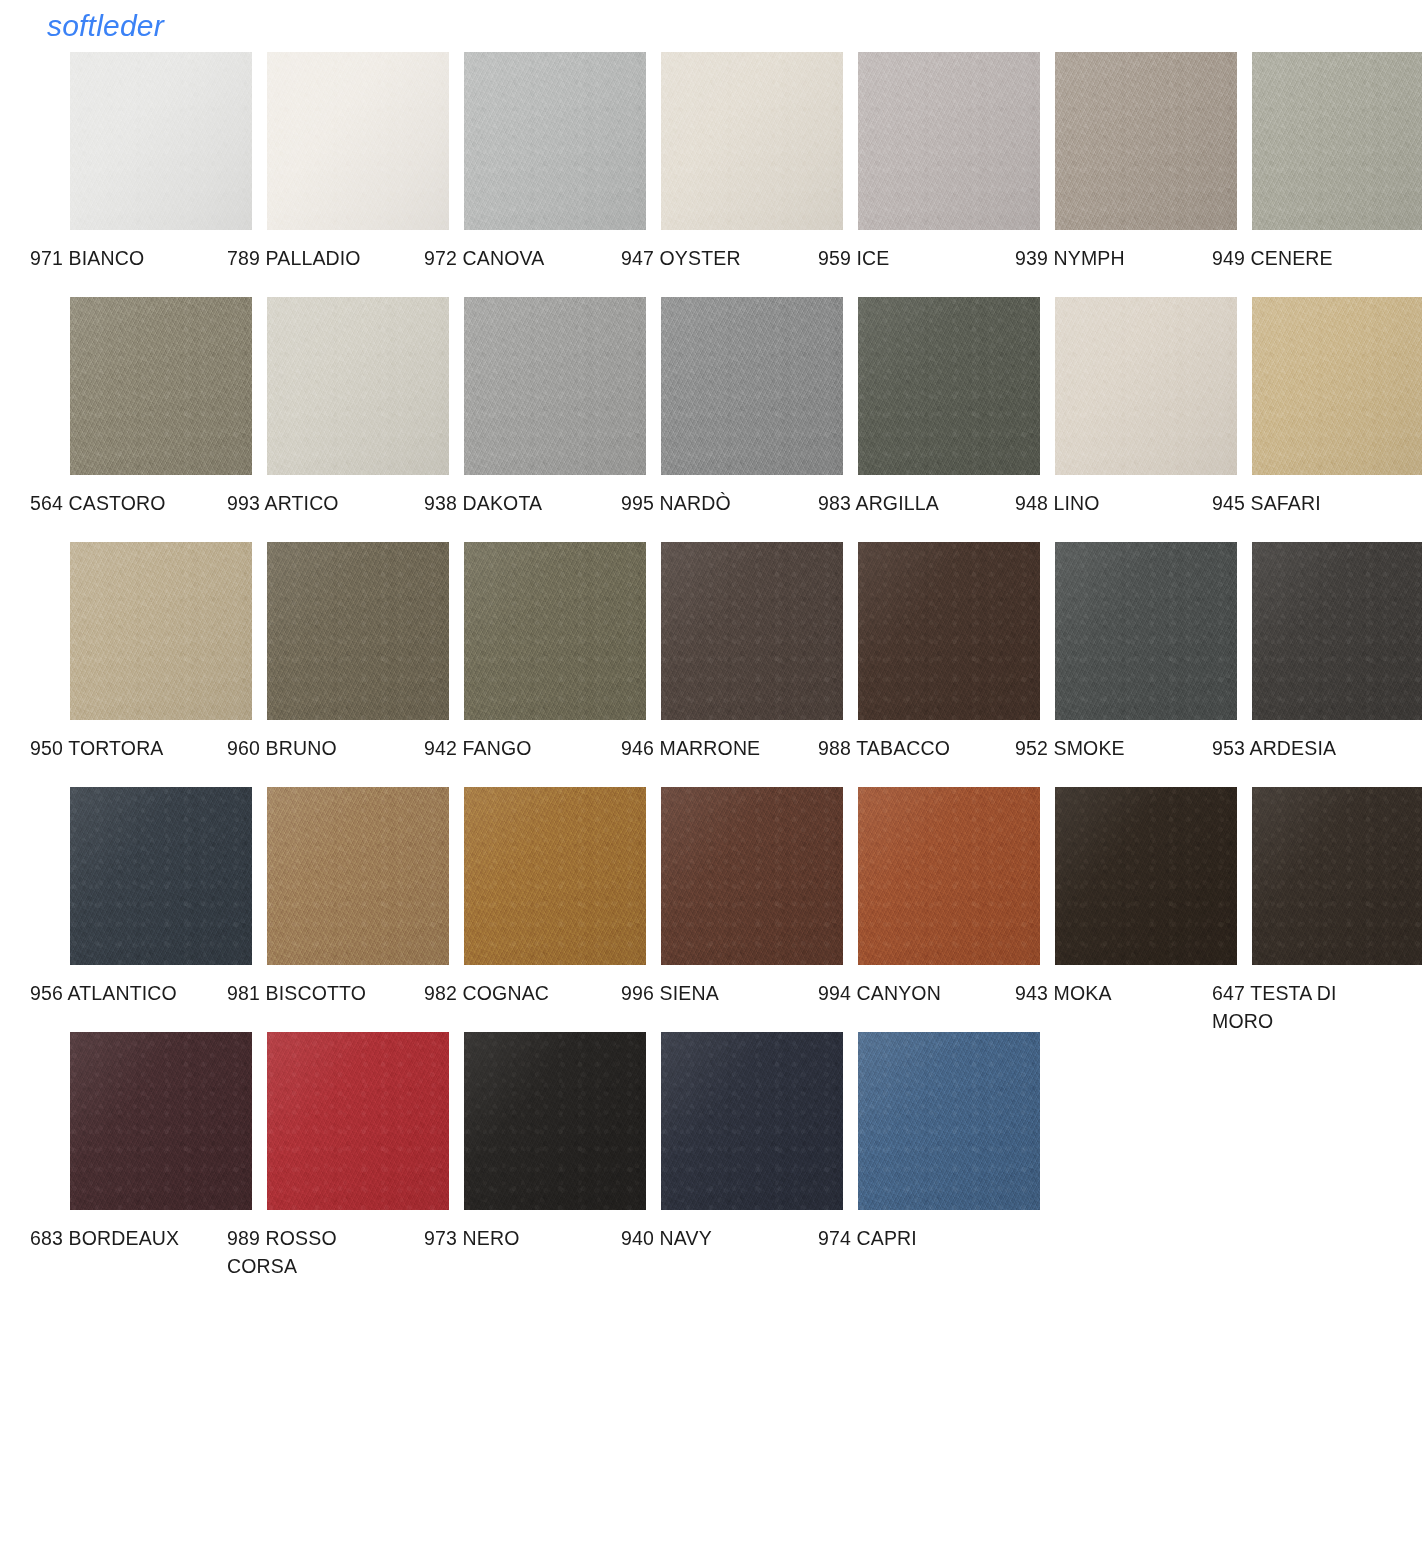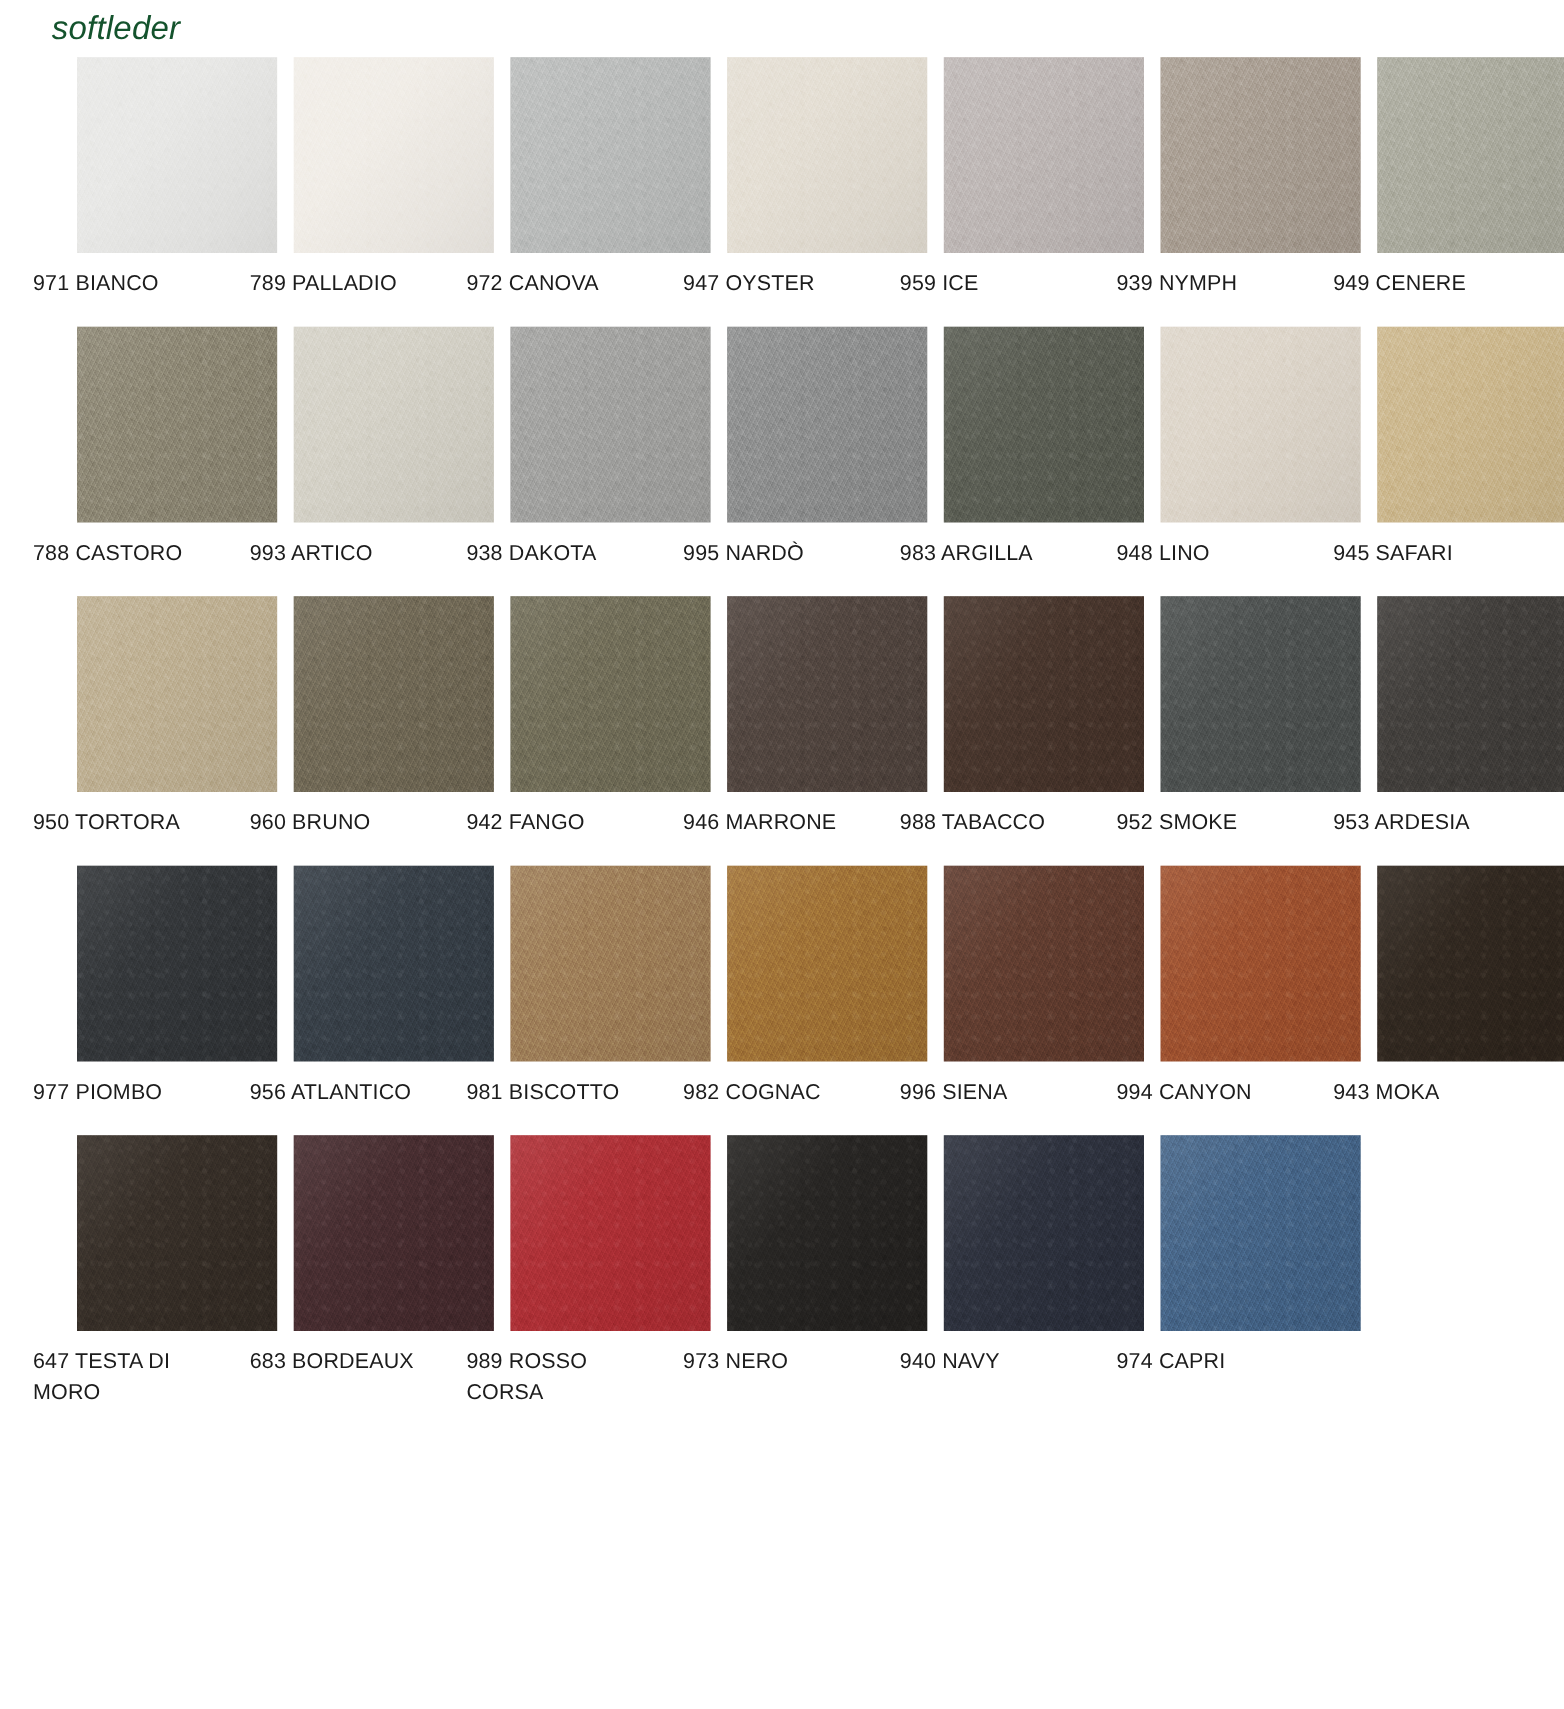--- a/index.html
+++ b/index.html
@@ -24,21 +24,21 @@
   }
   .page-title {
     position: absolute;
     left: 47px;
     top: 8px;
     font-family: "Liberation Sans", sans-serif;
     font-style: italic;
     font-weight: 400;
     font-size: 30px;
     letter-spacing: 0.2px;
-    color: #14532d;
+    color: #3b82f6;
     line-height: 36px;
     white-space: nowrap;
   }
   .grid {
     position: absolute;
     left: 30px;
     top: 52px;
     width: 1362px;
     display: grid;
     grid-template-columns: repeat(7, 182px);
@@ -167,21 +167,21 @@
           <div class="sheen"></div>
         </div>
         <div class="swatch-label">949 CENERE</div>
       </div>
       <div class="swatch-cell">
         <div class="swatch-chip" style="background-color: rgb(138, 132, 113);">
           <div class="grain"></div>
           <div class="grain2"></div>
           <div class="sheen"></div>
         </div>
-        <div class="swatch-label">788 CASTORO</div>
+        <div class="swatch-label">564 CASTORO</div>
       </div>
       <div class="swatch-cell">
         <div class="swatch-chip" style="background-color: rgb(212, 209, 198);">
           <div class="grain"></div>
           <div class="grain2"></div>
           <div class="sheen"></div>
         </div>
         <div class="swatch-label">993 ARTICO</div>
       </div>
       <div class="swatch-cell">
@@ -272,28 +272,20 @@
         </div>
         <div class="swatch-label">952 SMOKE</div>
       </div>
       <div class="swatch-cell">
         <div class="swatch-chip" style="background-color: rgb(62, 59, 56);">
           <div class="grain"></div>
           <div class="grain2"></div>
           <div class="sheen"></div>
         </div>
         <div class="swatch-label">953 ARDESIA</div>
-      </div>
-      <div class="swatch-cell">
-        <div class="swatch-chip" style="background-color: rgb(48, 51, 54);">
-          <div class="grain"></div>
-          <div class="grain2"></div>
-          <div class="sheen"></div>
-        </div>
-        <div class="swatch-label">977 PIOMBO</div>
       </div>
       <div class="swatch-cell">
         <div class="swatch-chip" style="background-color: rgb(52, 60, 68);">
           <div class="grain"></div>
           <div class="grain2"></div>
           <div class="sheen"></div>
         </div>
         <div class="swatch-label">956 ATLANTICO</div>
       </div>
       <div class="swatch-cell">

